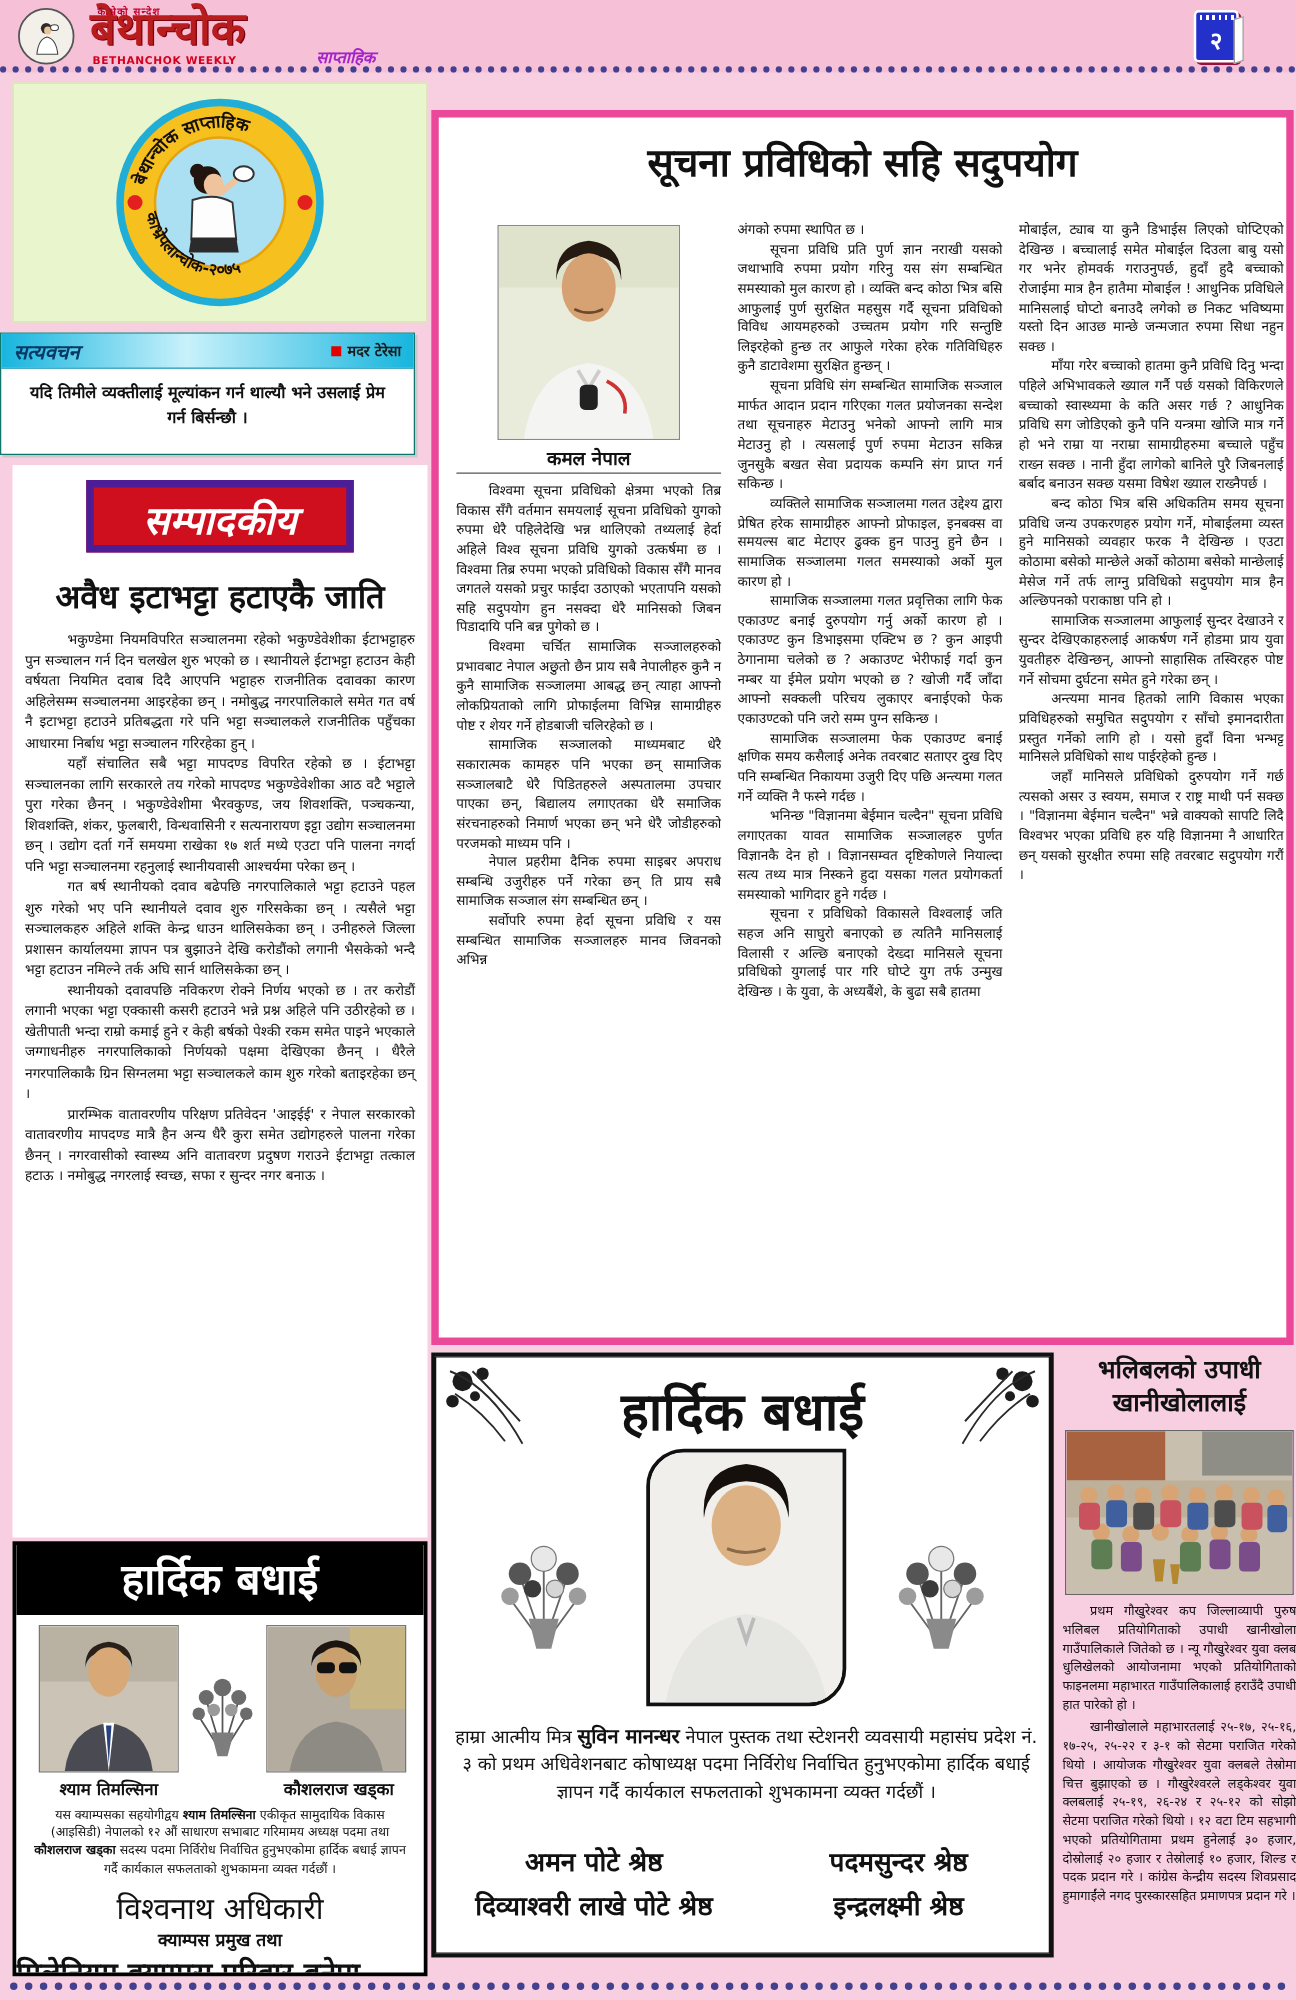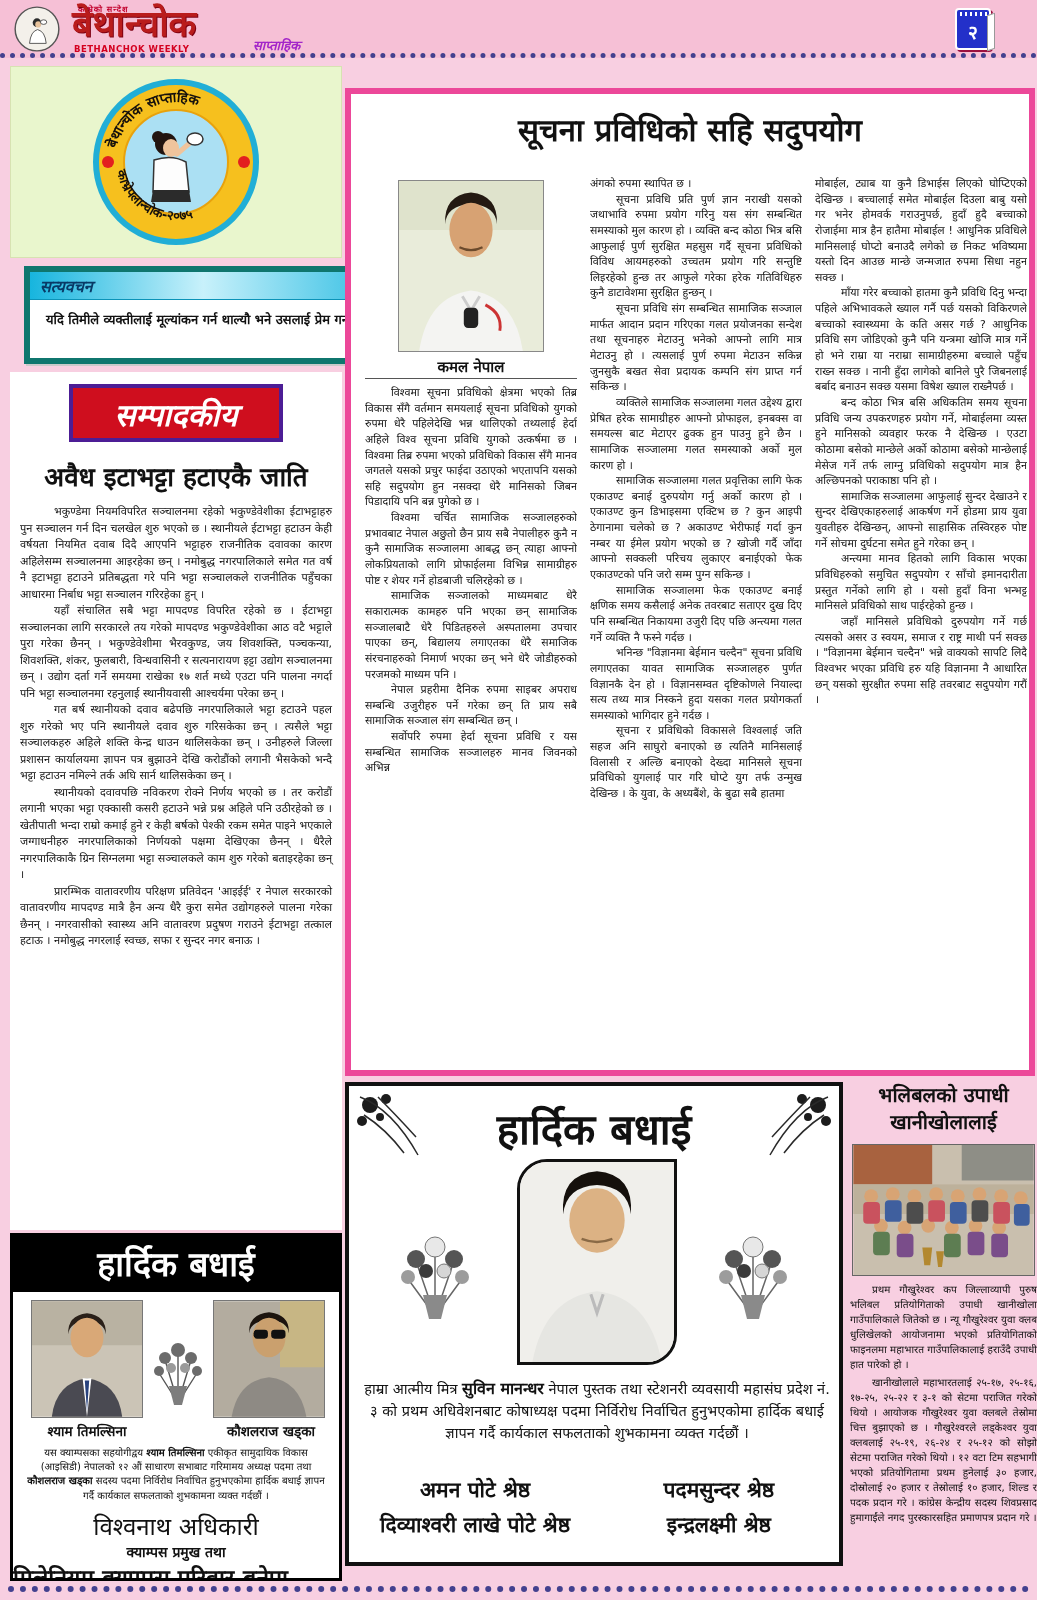--- a/index.html
+++ b/index.html
@@ -19,30 +19,30 @@
   #calendar{left:955px;top:8px;width:36px;height:42px;background:#2330c9;border:2px solid #fff;border-radius:4px;box-shadow:2px 2px 0 #9c1040;}
   #calendar .rings{position:absolute;left:3px;top:2px;width:28px;height:4px;
      background:repeating-linear-gradient(90deg,#fff 0 2px,transparent 2px 5px);}
   #calendar .num{position:absolute;left:0;top:9px;width:100%;text-align:center;color:#fff;font-size:19px;font-weight:bold;}
   #calendar .curl{position:absolute;right:-6px;top:4px;width:8px;height:36px;background:#fff;transform:skewY(-18deg);border:1px solid #999;}
 
   
   #logo-box{left:10px;top:66px;width:332px;height:192px;background:#e9f6cd;border:1px solid #d7e2b2;}
   #logo-box svg{position:absolute;left:50%;top:50%;transform:translate(-50%,-50%);}
 
-  #quote-box{left:24px;top:266px;width:397px;height:98px;background:#fff;border:6px solid #0f766e;box-shadow:2px 2px 0 #c9c9c9;}
+  #quote-box{left:0;top:266px;width:332px;height:98px;background:#fff;border:1px solid #0f766e;box-shadow:2px 2px 0 #c9c9c9;}
   #quote-head{position:relative;height:28px;background:linear-gradient(90deg,#17b5de,#c8f1fb 45%,#17b5de);
      border-bottom:1px solid #0b93b8;display:flex;align-items:center;justify-content:space-between;padding:0 10px;}
   #quote-title{font-size:16px;font-weight:bold;font-style:italic;color:#093a66;}
   #quote-attr{font-size:11.5px;font-weight:bold;color:#1a1a1a;}
   #quote-attr .sq{display:inline-block;width:8px;height:8px;background:#e00000;margin-right:5px;}
-  #quote-body{padding:10px 16px 0;font-size:13px;font-weight:bold;text-align:left;line-height:1.5;}
+  #quote-body{padding:10px 16px 0;font-size:13px;font-weight:bold;text-align:center;line-height:1.5;}
 
   #editorial-box{left:10px;top:372px;width:332px;height:858px;background:#fff;overflow:hidden;}
-  #editorial-label{margin:12px auto 0;width:214px;height:58px;background:#cf0e1e;border:4px solid #4c1d95;
+  #editorial-label{margin:12px auto 0;width:214px;height:58px;background:#cf0e1e;border:6px solid #4c1d95;
       color:#fff;font-size:31px;font-style:italic;font-weight:bold;text-align:center;line-height:54px;
       font-family:"DejaVu Serif","Liberation Serif",serif;}
   #editorial-headline{margin-top:16px;text-align:center;font-size:26px;font-weight:bold;}
   #editorial-body{padding:10px 10px 0;}
   #editorial-body p{margin:0;font-size:11px;line-height:1.5;text-align:justify;text-indent:34px;}
 
   #left-greet{left:10px;top:1233px;width:332px;height:348px;background:#fff;border:3px solid #000;overflow:hidden;}
   #left-greet-head{height:56px;background:#000;color:#fff;text-align:center;font-size:34px;font-weight:bold;line-height:56px;}
   .lg-photos{position:relative;height:146px;margin-top:8px;}
   .lg-photo{position:absolute;top:0;width:112px;height:118px;border:1px solid #777;}

